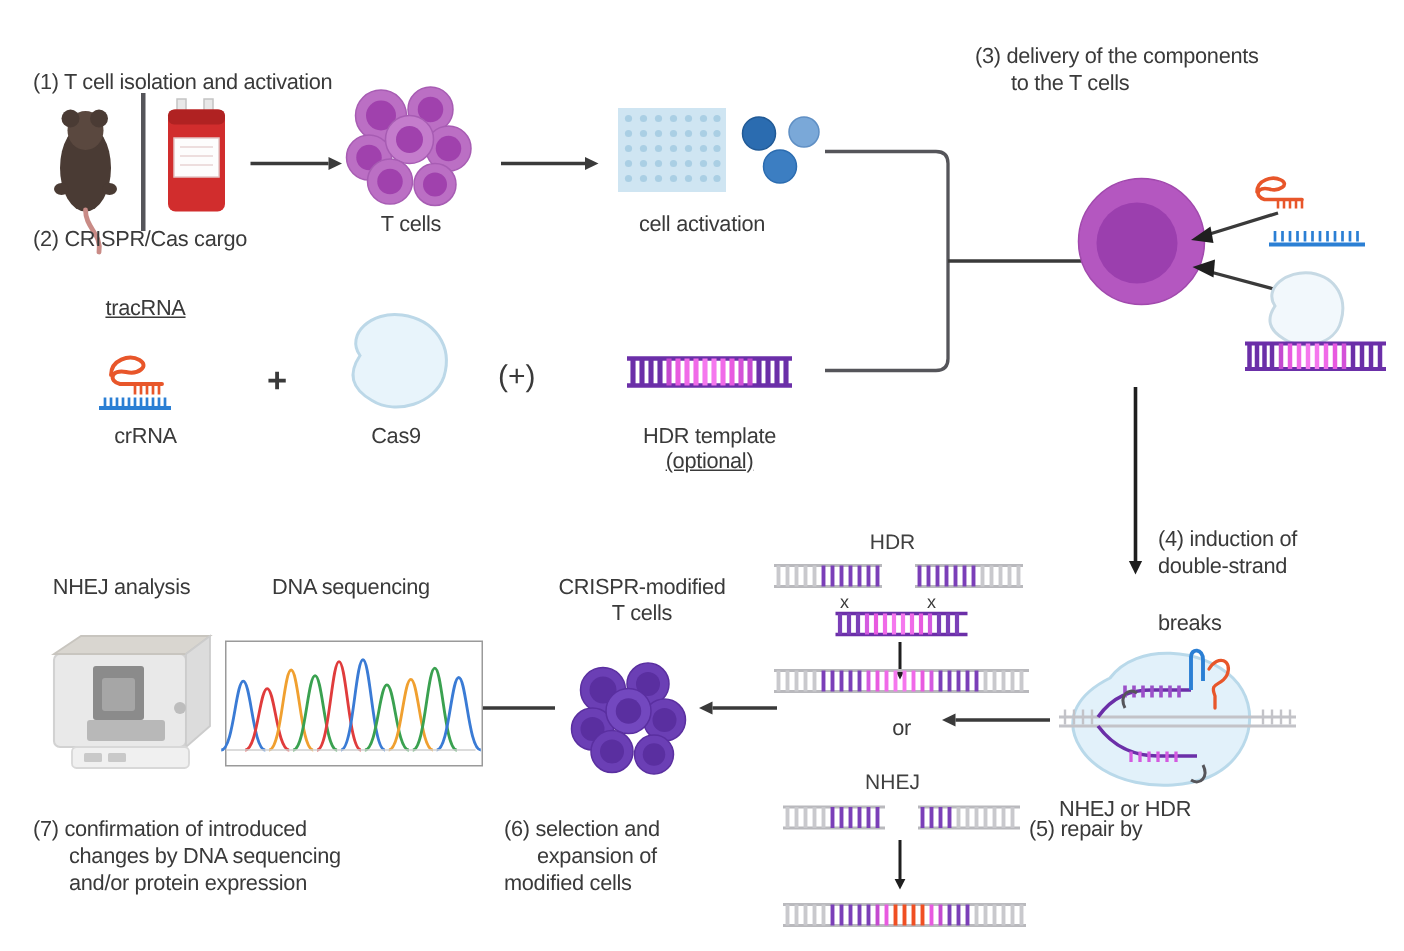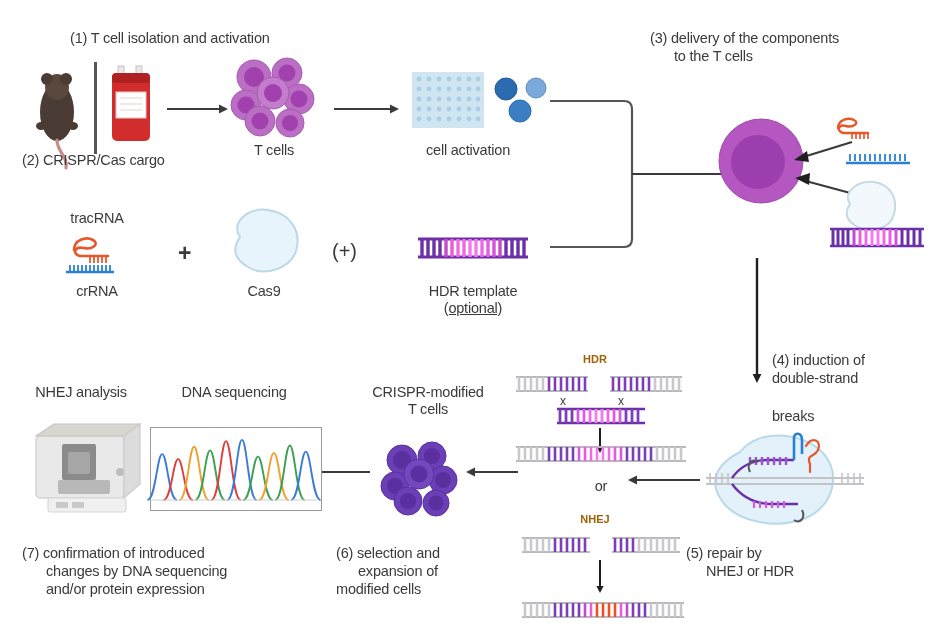--- a/index.html
+++ b/index.html
@@ -1,29 +1,29 @@
 <!DOCTYPE html>
 <html><head>
 <meta charset="utf-8">
 <style>
   html,body{margin:0;padding:0;background:#ffffff;}
   body{width:936px;height:634px;position:relative;overflow:hidden;
        font-family:"Liberation Sans",sans-serif;color:#333333;}
   .abs{position:absolute;}
   .cap{font-size:14.5px;line-height:17px;color:#3a3a3a;letter-spacing:-.2px;}
   .lbl{font-size:14.5px;color:#3a3a3a;text-align:center;letter-spacing:-.2px;}
-  .bold{font-weight:bold;font-size:11px;color:#a16207;text-align:center;}
+  .bold{font-weight:normal;font-size:14px;color:#404040;text-align:center;}
   .plus{font-size:23px;color:#3a3a3a;font-weight:bold;}
   .plusp{font-size:20px;color:#3a3a3a;}
   svg{display:block;overflow:visible;}
 </style>
 </head>
 <body>
 
-<div class="abs cap" style="left:22px;top:30px;margin-left:48px;">(1) T cell isolation and activation</div>
+<div class="abs cap" style="left:22px;top:47px;">(1) T cell isolation and activation</div>
 
 <div class="abs" style="left:24px;top:60px;">
 <svg width="70" height="100" viewBox="0 0 70 100">
   <ellipse cx="33" cy="52" rx="17" ry="29" fill="#4a3b34"></ellipse>
   <ellipse cx="33" cy="27" rx="12" ry="13" fill="#5a483f"></ellipse>
   <ellipse cx="23" cy="19" rx="6" ry="6" fill="#4a3b34"></ellipse>
   <ellipse cx="42" cy="19" rx="6" ry="6" fill="#4a3b34"></ellipse>
   <path d="M33 80 C 33 92, 44 96, 42 108" stroke="#c98b86" stroke-width="3.2" fill="none" stroke-linecap="round"></path>
   <ellipse cx="17" cy="66" rx="5" ry="4" fill="#4a3b34"></ellipse>
   <ellipse cx="49" cy="66" rx="5" ry="4" fill="#4a3b34"></ellipse>
@@ -128,21 +128,21 @@
 <svg width="60" height="56" viewBox="0 0 60 56">
   <circle cx="14" cy="15" r="11" fill="#2b6cb0" stroke="#215a96" stroke-width="1"></circle>
   <circle cx="44" cy="14" r="10" fill="#7aa8d8" stroke="#5f8fc4" stroke-width="1"></circle>
   <circle cx="28" cy="37" r="11" fill="#3c7ec2" stroke="#2b6cb0" stroke-width="1"></circle>
 </svg>
 </div>
 <div class="abs lbl" style="left:398px;top:142px;width:140px;">cell activation</div>
 
 <div class="abs cap" style="left:22px;top:152px;">(2) CRISPR/Cas cargo</div>
 
-<div class="abs lbl" style="left:42px;top:210px;width:110px;">tracRNA</div>
+<div class="abs lbl" style="left:42px;top:198px;width:110px;text-decoration:underline;">tracRNA</div>
 <div class="abs" style="left:60px;top:228px;">
 <svg width="92" height="48" viewBox="0 0 92 48">
   <path d="M14 22 C 14 12, 26 8, 33 12 C 40 16, 32 22, 24 20 C 14 18, 12 26, 20 28 L 48 28" stroke="#e8562a" stroke-width="2.6" fill="none" stroke-linecap="round"></path>
   <g stroke="#e8562a" stroke-width="1.8">
     <line x1="30" y1="28" x2="30" y2="35"></line>
         <line x1="34" y1="28" x2="34" y2="35"></line>
     <line x1="38" y1="28" x2="38" y2="35"></line>
         <line x1="42" y1="28" x2="42" y2="35"></line>
     <line x1="46" y1="28" x2="46" y2="35"></line>
   </g>
@@ -338,21 +338,21 @@
   </g>
   <path d="M88 36 L88 14" stroke="#2b7fd4" stroke-width="2.6" fill="none"></path>
   <path d="M88 14 C 88 8, 96 8, 96 16 L 96 30" stroke="#2b7fd4" stroke-width="2.6" fill="none"></path>
   <path d="M100 22 C 106 12, 116 16, 112 26 C 108 34, 100 30, 104 40 L 104 48" stroke="#e8562a" stroke-width="2.2" fill="none" stroke-linecap="round"></path>
   <path d="M44 48 C 40 40, 46 34, 52 38" stroke="#55555a" stroke-width="2" fill="none"></path>
   <path d="M96 86 C 100 94, 94 100, 88 96" stroke="#55555a" stroke-width="2" fill="none"></path>
 </svg>
 </div>
 
 <div class="abs cap" style="left:686px;top:545px;">(5) repair by</div>
-<div class="abs cap" style="left:706px;top:563px;">NHEJ or HDR</div>
+<div class="abs cap" style="left:706px;top:532px;">NHEJ or HDR</div>
 
 <div class="abs" style="left:628px;top:474px;">
 <svg width="72" height="12" viewBox="0 0 72 12">
   <line x1="9" y1="6" x2="72" y2="6" stroke="#3a3a3a" stroke-width="2.2"></line>
   <path d="M9 1.6 L0 6 L9 10.4 Z" fill="#3a3a3a"></path>
 </svg>
 </div>
 
 <div class="abs bold" style="left:540px;top:353px;width:110px;">HDR</div>
 

